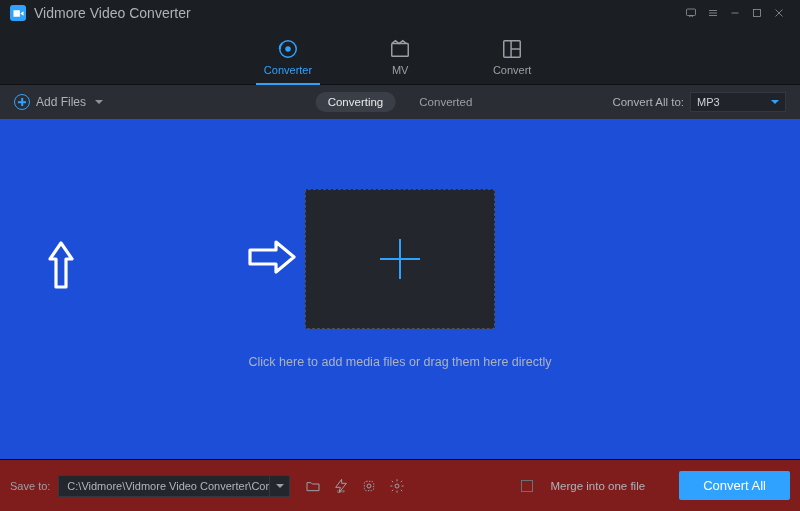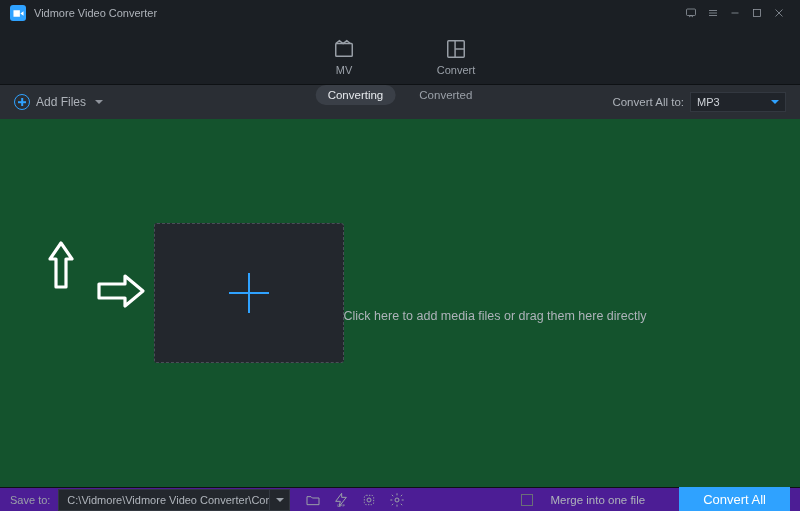--- a/index.html
+++ b/index.html
@@ -3,70 +3,70 @@
 <meta charset="utf-8">
 <style>
   * { box-sizing: border-box; margin: 0; padding: 0; font-family: -apple-system, "Segoe UI", Arial, sans-serif; }
   html, body { width: 800px; height: 511px; overflow: hidden; background: #1a1d21; color: #b7bcc3; }
   .app { width: 800px; height: 511px; display: flex; flex-direction: column; background: #1e2227; }
 
   
   .titlebar { height: 26px; display: flex; align-items: center; padding: 0 10px; background: #1b1f24; }
   .logo-square { width: 16px; height: 16px; border-radius: 3px; background: #2fa2ff; display: flex; align-items: center; justify-content: center; margin-right: 8px; }
   .logo-square svg { width: 11px; height: 11px; fill: #fff; }
-  .title-text { font-size: 11px; color: #aeb3ba; }
+  .title-text { font-size: 14px; color: #aeb3ba; }
   .title-spacer { flex: 1; }
   .winbtn { width: 22px; height: 22px; display: flex; align-items: center; justify-content: center; color: #9aa0a8; cursor: pointer; }
   .winbtn svg { width: 12px; height: 12px; stroke: currentColor; fill: none; stroke-width: 1.5; }
 
   
   .primary-nav { display: flex; justify-content: center; gap: 48px; padding: 8px 0 0 0; background: #1b1f24; border-bottom: 1px solid #0e1114; }
   .nav-tab { display: flex; flex-direction: column; align-items: center; gap: 4px; padding: 4px 8px 8px 8px; min-width: 64px; cursor: pointer; color: #9aa0a8; }
   .nav-tab.active { color: #2fa2ff; position: relative; }
   .nav-tab.active::after { content: ""; position: absolute; bottom: -1px; left: 0; right: 0; height: 2px; background: #2fa2ff; }
   .nav-tab .icon-wrap { width: 22px; height: 22px; display: flex; align-items: center; justify-content: center; }
   .nav-tab .icon-wrap svg { width: 22px; height: 22px; stroke: currentColor; fill: none; stroke-width: 1.6; }
   .nav-tab .tab-label { font-size: 11px; }
 
   
-  .sec-bar { height: 34px; background: #2a2e34; display: flex; padding: 0 14px; }
+  .sec-bar { height: 34px; background: #2a2e34; display: flex; align-items: center; padding: 0 14px; }
   .add-files { display: flex; align-items: center; gap: 6px; color: #aeb3ba; cursor: pointer; font-size: 12px; }
   .add-files .plus-circ { width: 16px; height: 16px; border: 1.6px solid #2fa2ff; border-radius: 50%; position: relative; }
   .add-files .plus-circ::before, .add-files .plus-circ::after { content: ""; position: absolute; background: #2fa2ff; }
   .add-files .plus-circ::before { left: 3px; right: 3px; top: 50%; height: 1.6px; transform: translateY(-50%); }
   .add-files .plus-circ::after { top: 3px; bottom: 3px; left: 50%; width: 1.6px; transform: translateX(-50%); }
   .add-files .chev { width: 0; height: 0; border-left: 4px solid transparent; border-right: 4px solid transparent; border-top: 4px solid #8f949c; margin-left: 3px; }
 
   .sec-mid { position: absolute; left: 50%; transform: translateX(-50%); display: flex; align-items: center; gap: 12px; }
   .seg-btn { font-size: 11.5px; color: #9aa0a8; padding: 4px 12px; cursor: pointer; }
   .seg-btn.active { color: #e6e9ed; background: #3a3f47; border-radius: 12px; }
 
   .sec-right { margin-left: auto; display: flex; align-items: center; gap: 6px; font-size: 11.5px; color: #aeb3ba; }
   .format-select { display: flex; align-items: center; background: #20242a; border: 1px solid #333840; min-width: 96px; height: 20px; padding: 0 6px; gap: 16px; cursor: pointer; font-size: 11px; color: #cfd3d9; }
   .format-select .chev { margin-left: auto; width: 0; height: 0; border-left: 4px solid transparent; border-right: 4px solid transparent; border-top: 4px solid #2fa2ff; }
 
   
-  .work-area { flex: 1; position: relative; background: #14532d; display: flex; align-items: center; justify-content: center; }
+  .work-area { flex: 1; position: relative; background: #1d4ed8; display: flex; flex-direction: column; align-items: center; justify-content: center; }
 
   .dropzone { width: 190px; height: 140px; border: 1px dashed #4a4f58; border-radius: 3px; display: flex; align-items: center; justify-content: center; cursor: pointer; position: relative; background: #23272d; margin-top: -20px; }
   .dropzone .big-plus { position: relative; width: 40px; height: 40px; }
   .dropzone .big-plus::before, .dropzone .big-plus::after { content: ""; position: absolute; background: #2fa2ff; }
   .dropzone .big-plus::before { left: 0; right: 0; top: 50%; height: 2px; transform: translateY(-50%); }
   .dropzone .big-plus::after { top: 0; bottom: 0; left: 50%; width: 2px; transform: translateX(-50%); }
 
   .hint-arrow-right { position: absolute; left: -60px; top: 50%; transform: translateY(-50%); }
   .hint-arrow-right svg { width: 52px; height: 38px; fill: none; stroke: #fff; stroke-width: 3.2; }
 
   .drop-caption { margin-top: 26px; font-size: 12.5px; color: #aeb3ba; }
 
   .hint-arrow-up { position: absolute; left: 48px; top: 120px; }
   .hint-arrow-up svg { width: 26px; height: 52px; fill: none; stroke: #fff; stroke-width: 3.2; }
 
   
-  .footer { height: 24px; background: #4c1d95; border-top: 1px solid #0e1114; display: flex; align-items: center; padding: 0 10px; gap: 8px; }
+  .footer { height: 52px; background: #7f1d1d; border-top: 1px solid #0e1114; display: flex; align-items: center; padding: 0 10px; gap: 8px; }
   .footer .lbl { font-size: 11px; color: #9aa0a8; }
   .path-box { display: flex; align-items: center; background: #23272d; border: 1px solid #333840; height: 22px; font-size: 11px; color: #b0b5bc; }
   .path-box .path-text { padding: 0 8px; width: 210px; overflow: hidden; white-space: nowrap; }
   .path-box .path-chev { width: 20px; height: 22px; display: flex; align-items: center; justify-content: center; border-left: 1px solid #333840; cursor: pointer; }
   .path-box .path-chev .chev { width: 0; height: 0; border-left: 4px solid transparent; border-right: 4px solid transparent; border-top: 4px solid #9aa0a8; }
 
   .footer-icons { display: flex; align-items: center; gap: 10px; margin-left: 6px; }
   .footer-icons .ficon { width: 18px; height: 18px; display: flex; align-items: center; justify-content: center; color: #9aa0a8; cursor: pointer; }
   .footer-icons .ficon svg { width: 16px; height: 16px; stroke: currentColor; fill: none; stroke-width: 1.5; }
 
@@ -114,20 +114,30 @@
     </div>
     <div class="winbtn">
       <svg viewBox="0 0 24 24">
           <line x1="5" y1="5" x2="19" y2="19"></line>
           <line x1="19" y1="5" x2="5" y2="19"></line>
         </svg>
     </div>
   </div>
 
   <div class="primary-nav">
+    <div class="nav-tab active">
+      <div class="icon-wrap">
+        <svg viewBox="0 0 24 24">
+            <circle cx="12" cy="12" r="9"></circle>
+            <circle cx="12" cy="12" r="3" fill="currentColor" stroke="none"></circle>
+            <path d="M3 12a9 9 0 0 1 2.6-6.4" stroke-width="2.2"></path>
+          </svg>
+      </div>
+      <span class="tab-label">Converter</span>
+    </div>
     <div class="nav-tab">
       <div class="icon-wrap">
         <svg viewBox="0 0 24 24">
             <rect x="3" y="6" width="18" height="14" rx="1"></rect>
             <path d="M3 6l4-3 4 3 4-3 4 3"></path>
           </svg>
       </div>
       <span class="tab-label">MV</span>
     </div>
     <div class="nav-tab">

